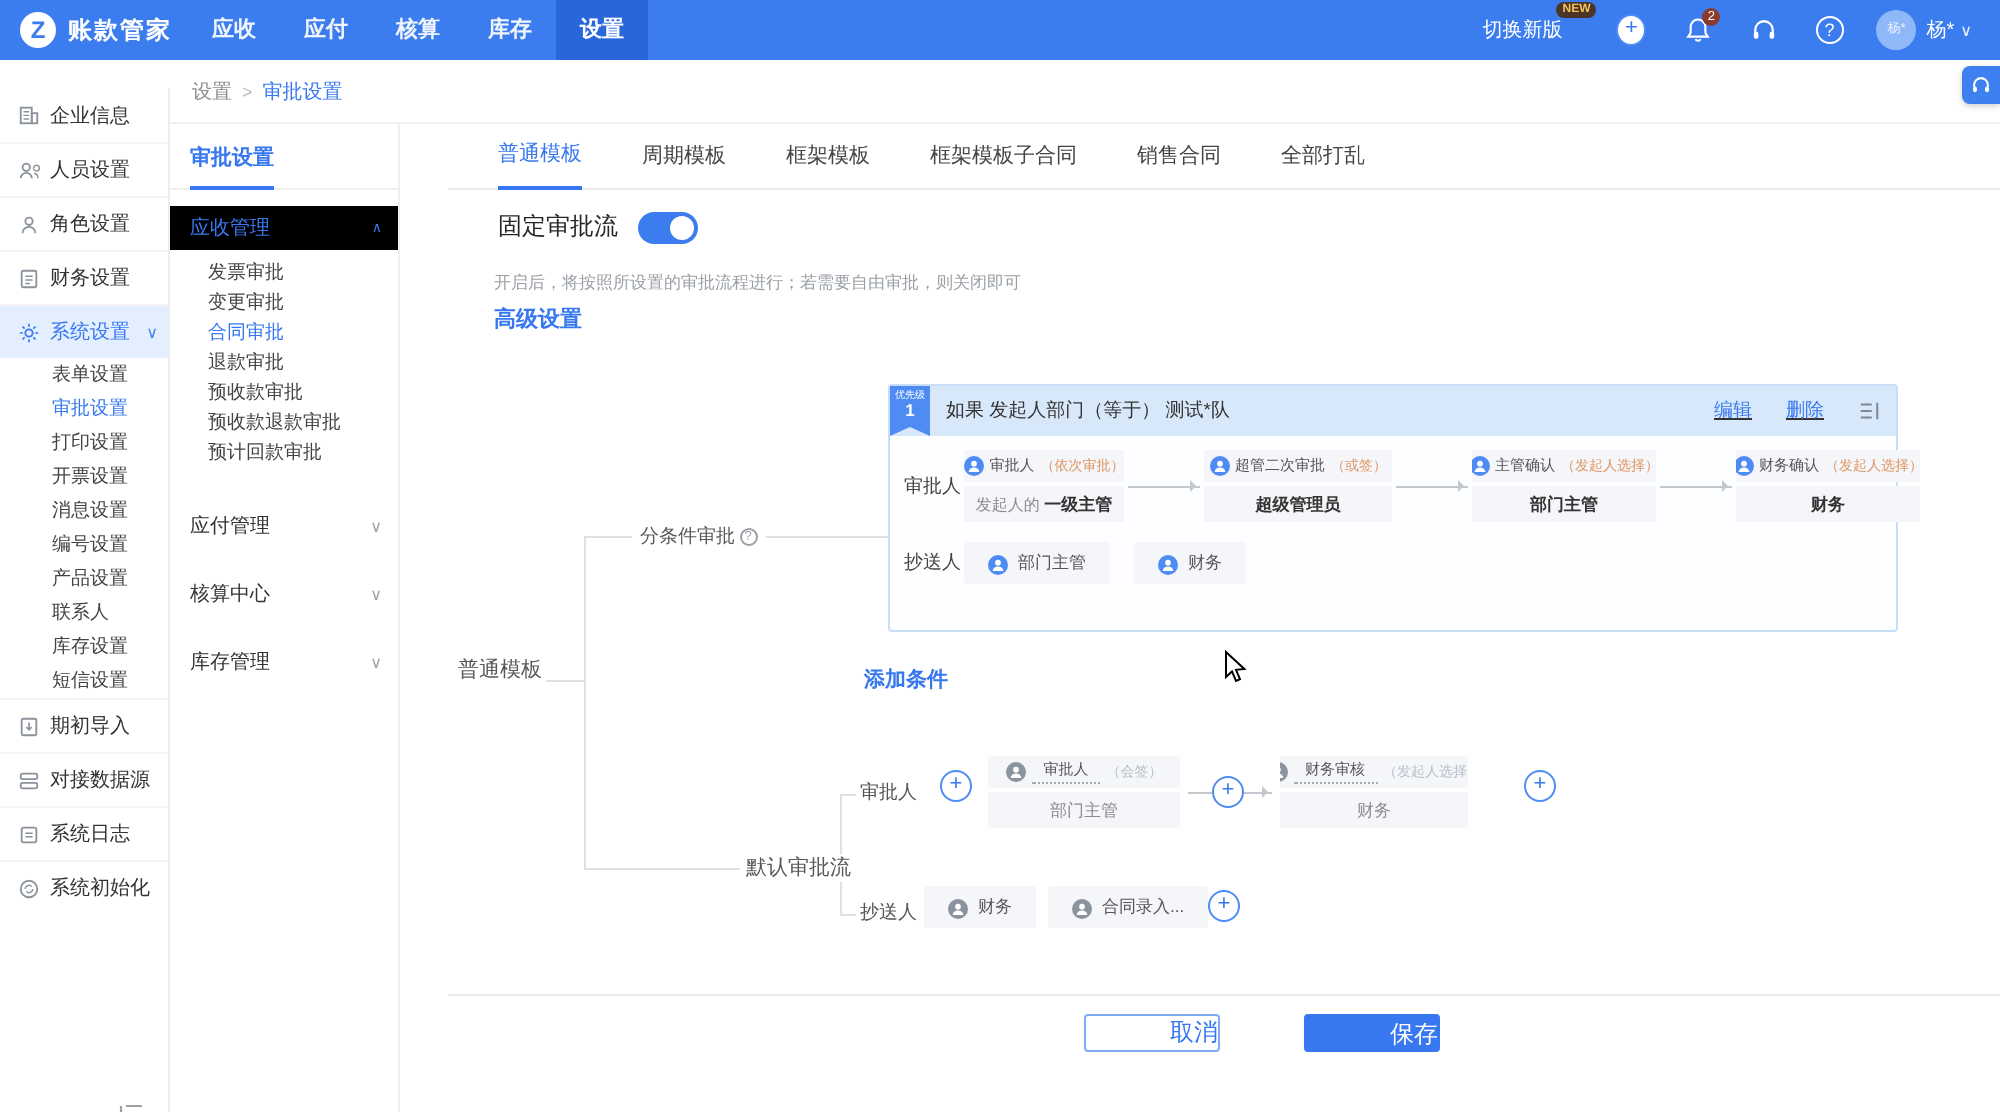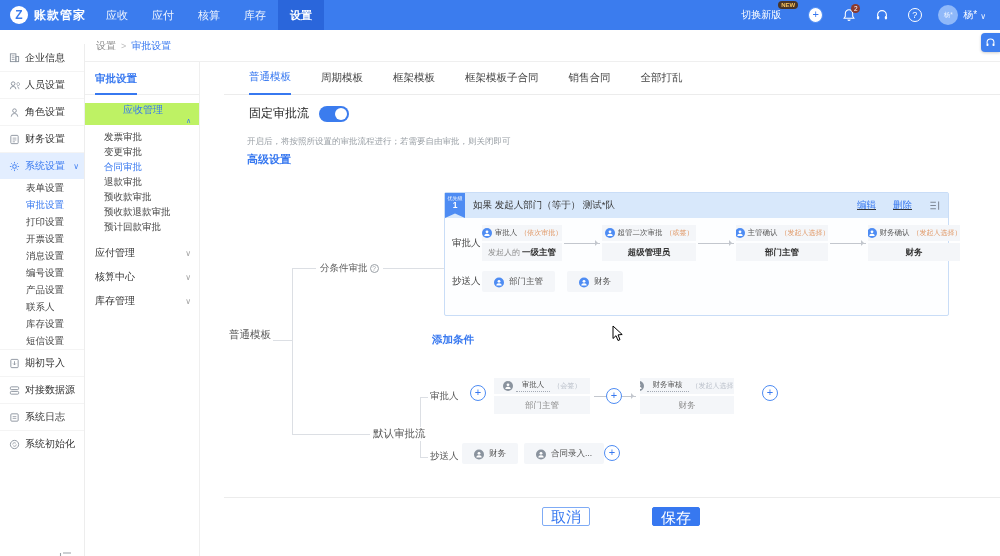--- a/index.html
+++ b/index.html
@@ -7,21 +7,21 @@
     font-family:"Liberation Sans","DejaVu Sans",sans-serif; }
   body { position:relative; font-size:11px; color:#333; }
 
   
   .navbar { position:absolute; left:0; top:0; width:1000px; height:30px;
     background:#3b7cee; display:flex; align-items:center; color:#fff; z-index:50; }
   .logo { width:18px; height:18px; border-radius:50%; background:#fff; color:#3b7cee;
     font-weight:bold; font-size:12px; text-align:center; line-height:18px; margin-left:10px; }
   .brand { font-size:12px; font-weight:bold; margin-left:6px; letter-spacing:1px; }
   .nav-items { display:flex; margin-left:8px; height:30px; }
-  .nav-item { padding:0 12px; line-height:30px; font-size:11px; color:rgba(255,255,255,.92); cursor:pointer; }
+  .nav-item { padding:0 12px; line-height:30px; font-size:11px; color:rgba(255,255,255,.92); cursor:pointer;font-weight:bold; }
   .nav-item.active { background:#2a66db; font-weight:bold; color:#fff; }
   .nav-right { margin-left:auto; display:flex; align-items:center; margin-right:14px; }
   .switch-new { position:relative; font-size:10px; margin-right:18px; white-space:nowrap; }
   .new-badge { position:absolute; top:-7px; right:-17px; background:#4a3527; color:#f6c35c;
     font-size:6px; padding:0 3px; border-radius:4px; line-height:8px; font-weight:bold; }
   .nav-ic { position:relative; width:15px; height:15px; margin:0 9px; display:flex;
     align-items:center; justify-content:center; cursor:pointer; }
   .circle-ic { border:1.2px solid #fff; border-radius:50%; font-size:10px; line-height:12px;
     width:14px; height:14px; text-align:center; }
   .circle-ic.plus::before { content:'+'; }
@@ -64,28 +64,28 @@
 
   
   .panel { position:absolute; left:85px; top:62px; width:115px; height:494px; background:#fff;
     border-right:1px solid #efefef; z-index:5; }
   .panel-head { height:33px; border-bottom:1px solid #efefef; padding-left:10px; display:flex; align-items:flex-end; }
   .panel-title { color:#3778f0; font-size:10.5px; font-weight:bold; padding-bottom:7px;
     border-bottom:2px solid #3778f0; margin-bottom:-1px; }
   .pgroup { margin-top:8px; }
   .pgroup-row { height:22px; display:flex; align-items:center; padding:0 8px 0 10px;
     font-size:10px; cursor:pointer; }
-  .pgroup-row.open { background:#bef264; color:#3778f0;flex-direction:column; }
+  .pgroup-row.open { background:#000000; color:#3778f0; }
   .pgroup-row .chev { margin-left:auto; font-size:7px; color:inherit; }
   .chev-up::before { content:'∧'; }
   .pchildren { padding:4px 0 6px 0; }
   .pchild { height:15px; line-height:15px; padding-left:19px; font-size:9.5px; color:#444;
     cursor:pointer; white-space:nowrap; overflow:hidden; }
   .pchild.active { color:#3778f0; }
-  .pgroup-row.closed { color:#333; margin-top:2px;gap:41px; }
+  .pgroup-row.closed { color:#333; margin-top:12px;gap:41px; }
   .pgroup-row.closed .chev { color:#999; }
 
   
   .main { position:absolute; left:200px; top:62px; width:800px; height:494px; background:#fff;margin-left:24px; }
   .tabsbar { height:33px; border-bottom:1px solid #ececec; display:flex; align-items:flex-end;
     padding-left:25px; gap:30px; }
   .tab { font-size:10.5px; color:#444; padding-bottom:9px; cursor:pointer; white-space:nowrap; }
   .tab.active { color:#3778f0; border-bottom:2px solid #3778f0; margin-bottom:-1px; }
   .mainbody { position:relative; width:800px; height:461px; }
 
@@ -144,22 +144,22 @@
   .plus { width:16px; height:16px; border:1px solid #4e8cf3; border-radius:50%; background:#fff;
     color:#3778f0; font-size:11px; line-height:13px; text-align:center; cursor:pointer; }
   .plus::before { content:'+'; }
   .bnode { width:96px; }
   .bnode .fnode-title { border-bottom:1px dotted #a5abb5; padding:0 6px 1px 6px; }
   .bnode .fnode-tag { color:#b8bec8; }
   .bnode .fnode-val { font-weight:normal; color:#8c8c8c; }
 
   
   .footer-div { position:absolute; left:0; top:402px; width:800px; height:1px; background:#ececec; }
-  .btn { position:absolute; top:412px; width:48px; height:19px; border-radius:2px; font-size:15px;
-    text-align:center; line-height:17px; cursor:pointer; }
+  .btn { position:absolute; top:412px; width:68px; height:19px; border-radius:2px; font-size:12px;
+    text-align:right; line-height:17px; cursor:pointer; }
   .btn-cancel { left:318px; background:#fff; border:1px solid #7fabf5; color:#3778f0; }
   .btn-save { left:428px; background:#3778f0; border:1px solid #3778f0; color:#fff; line-height:19px; }
 
   .cursor { position:absolute; left:612px; top:325px; z-index:99; pointer-events:none; }
   svg { display:block; }
 </style>
 </head>
 <body>
 
 <div class="navbar">

